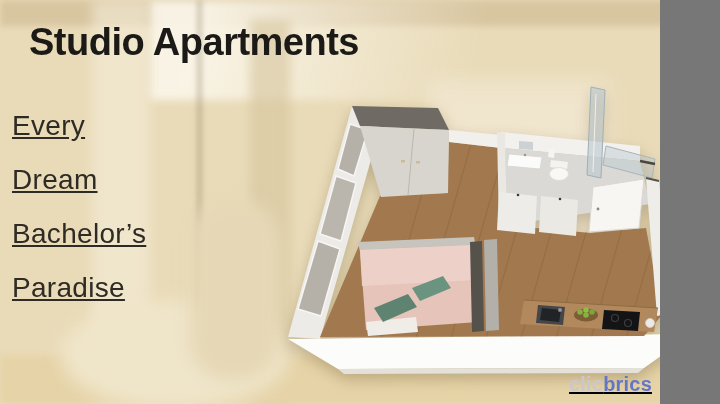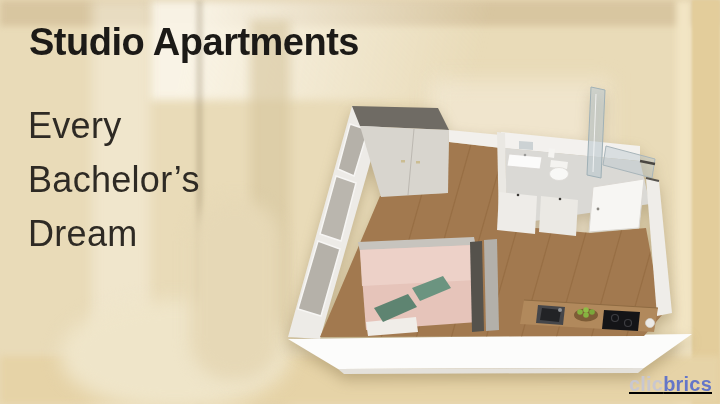--- a/index.html
+++ b/index.html
@@ -12,21 +12,21 @@
     --wall-white:#f2f0ec;
     --wardrobe-gray:#d8d5ce;
     --bed-pink:#e6c4ba;
     --pillow-teal:#5e8471;
     --counter-wood:#b1895c;
     --cooktop-black:#141417;
   }
   *{margin:0;padding:0;box-sizing:border-box;}
   body{font-family:"Liberation Sans",sans-serif;background:#777;}
   .canvas{
-    position:relative;width:720px;height:404px;overflow:hidden;
+    position:relative;width:660px;height:404px;overflow:hidden;
     background:var(--background-beige);
     padding-left:16px;
   }
   
   .bg{position:absolute;pointer-events:none;}
   .bg-top-band{left:0;top:0;width:720px;height:26px;background:#d3bf99;opacity:.75;filter:blur(3px);}
   .bg-ceiling-wedge{left:150px;top:0;width:470px;height:100px;
     background:linear-gradient(102deg,rgba(250,245,232,.95) 10%,rgba(233,219,186,0) 70%);
     filter:blur(4px);}
   .bg-panel-a{left:92px;top:0;width:58px;height:404px;background:rgba(246,238,221,.55);filter:blur(6px);}
@@ -39,23 +39,23 @@
   .bg-sofa2{left:190px;top:200px;width:90px;height:180px;border-radius:40px;background:#e6d8b6;filter:blur(8px);}
   .bg-wall-sheen{left:430px;top:80px;width:180px;height:260px;background:rgba(247,240,226,.5);filter:blur(10px);}
 
   
   .title{
     position:absolute;left:29px;top:20px;
     font-size:38px;line-height:44px;font-weight:700;
     color:var(--title-text);letter-spacing:-.5px;
   }
   .subtitle{
-    position:absolute;left:28px;top:99px;
-    font-size:36px;line-height:54px;font-weight:400;
-    color:var(--subtitle-text);letter-spacing:.3px;
+    position:absolute;left:12px;top:99px;
+    font-size:28px;line-height:54px;font-weight:400;
+    color:var(--subtitle-text);letter-spacing:.3px;text-decoration:underline;
   }
   .subtitle .line{display:block;}
   .logo{
     position:absolute;right:8px;bottom:8px;
     font-size:20px;font-weight:700;letter-spacing:.2px;text-decoration:underline;
   }
   .logo .p1{color:var(--logo-gray);}
   .logo .p2{color:var(--logo-blue);}
 
   
@@ -77,22 +77,23 @@
   <div class="bg bg-wall-sheen"></div>
   <div class="bg bg-right-hi"></div>
   <div class="bg bg-right-col"></div>
   <div class="bg bg-floor"></div>
   <div class="bg bg-sofa1"></div>
   <div class="bg bg-sofa2"></div>
 
   <h1 class="title">Studio Apartments</h1>
   <div class="subtitle">
     <span class="line">Every</span>
+    <span class="line">Dream</span>
     <span class="line">Bachelor’s</span>
-    <span class="line">Dream</span>
+    <span class="line">Paradise</span>
   </div>
 
   <svg class="floorplan" viewBox="0 0 430 298" role="img" aria-label="3D isometric cutaway floor plan of a studio apartment with bed area, wardrobe, bathroom and kitchen">
 
     <g>
       <polygon points="0,257 404,252 356,286 50,287" fill="#fcfcfb"></polygon>
       <polygon points="50,287 356,286 350,291 56,292" fill="#e4e1db"></polygon>
     </g>
 
     <g>

